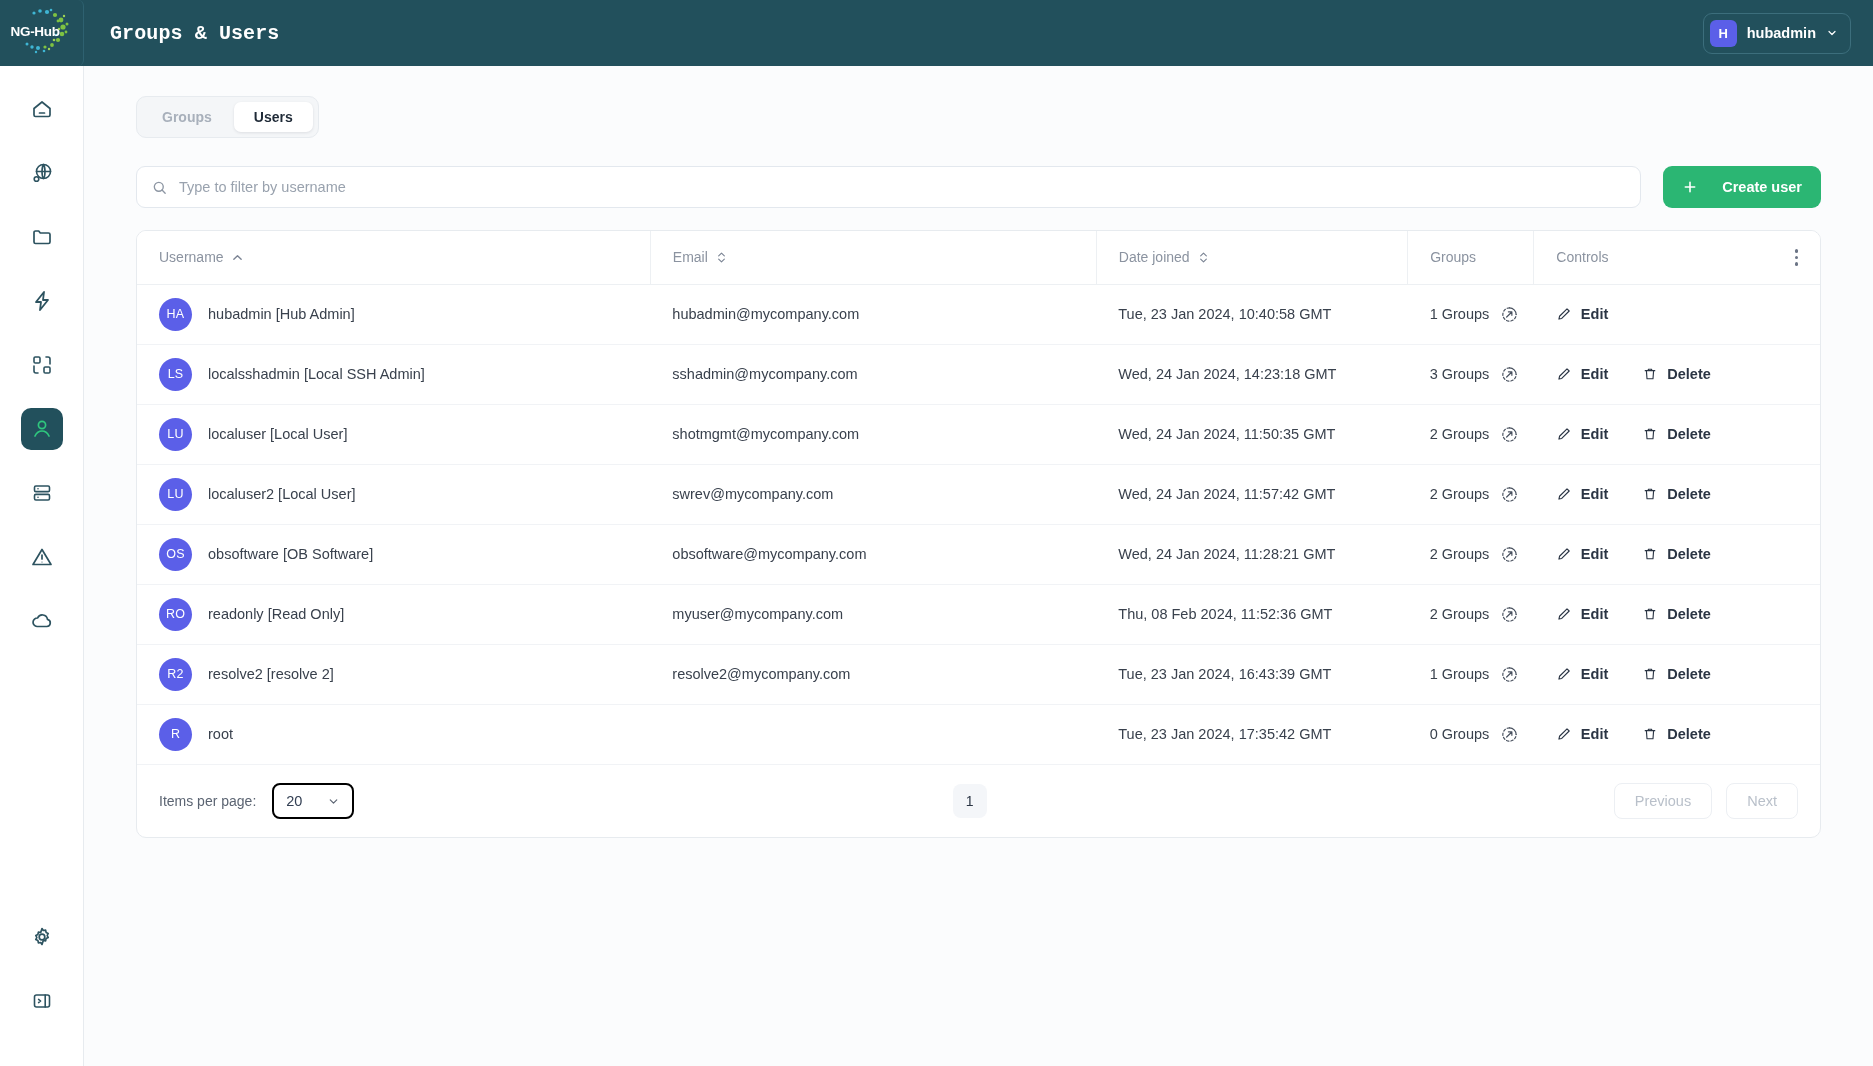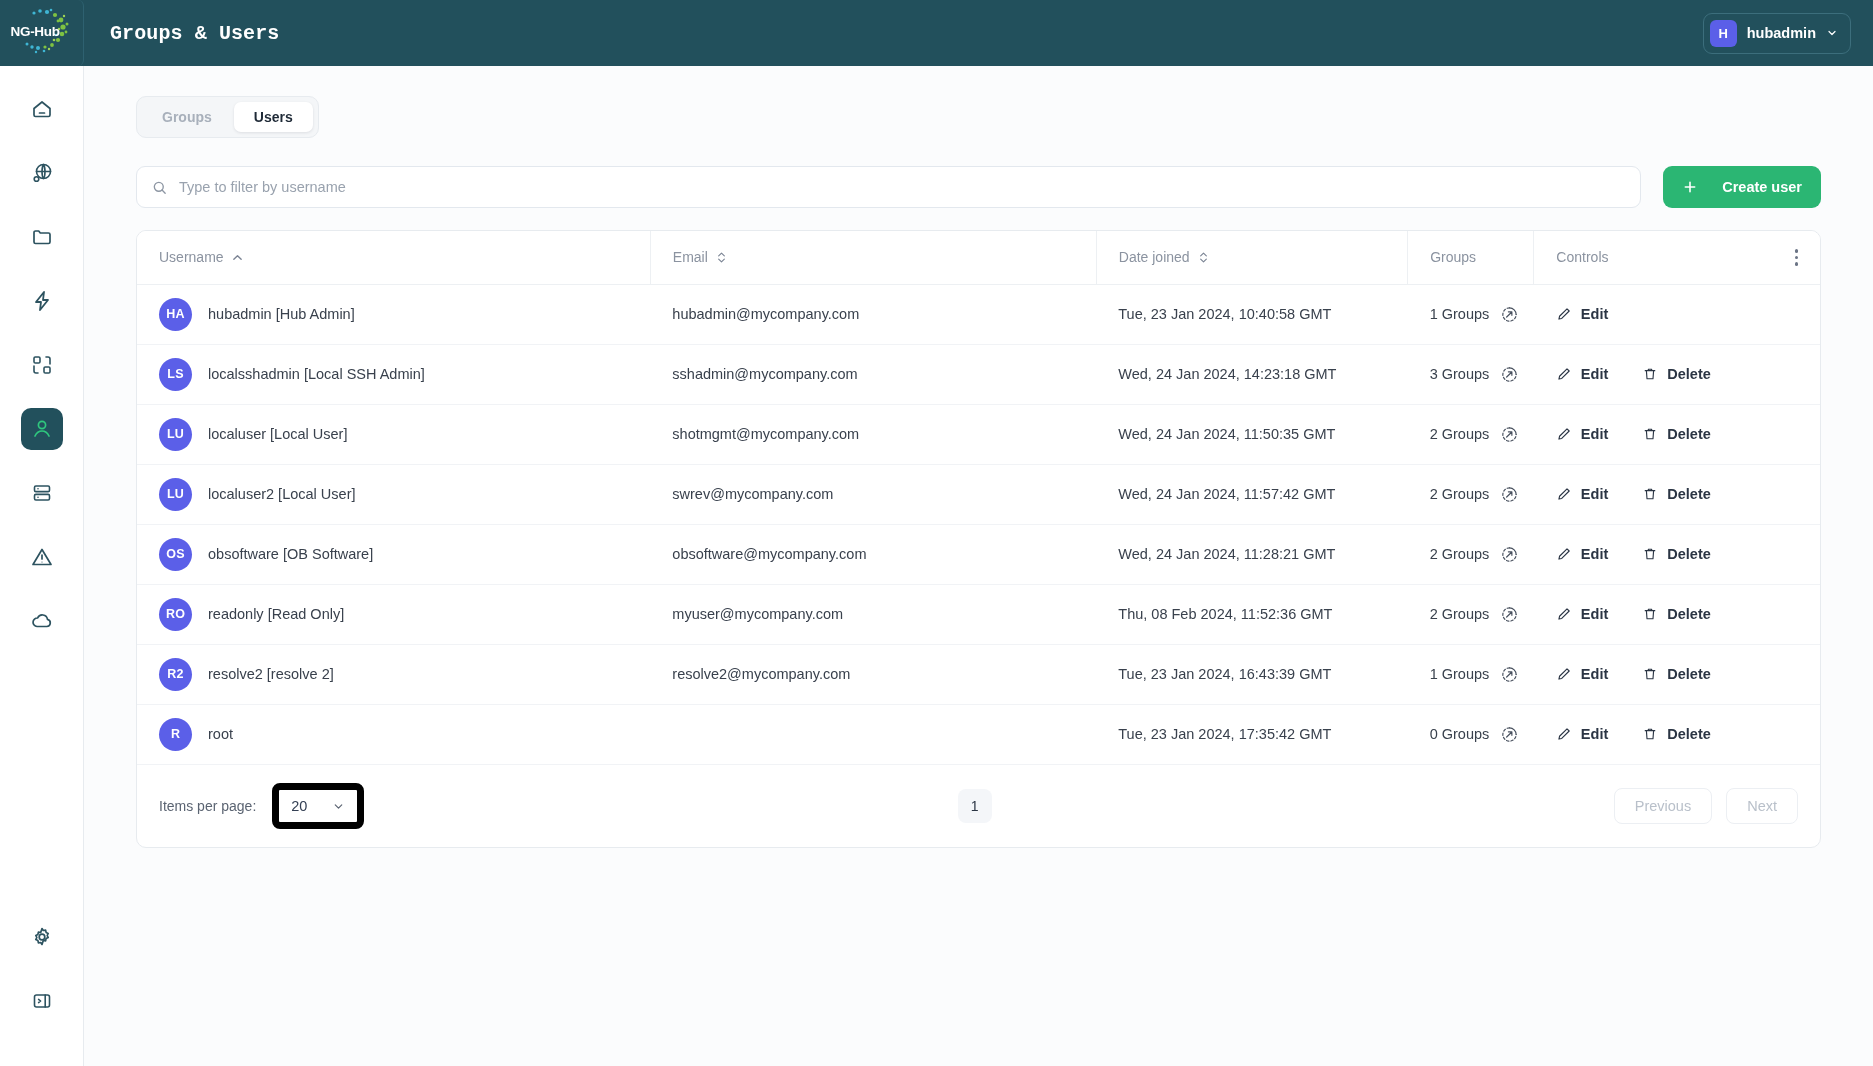--- a/index.html
+++ b/index.html
@@ -116,41 +116,41 @@
   tbody td {
     padding: 0; height: 60px; font-size: 14.5px; color: #39414d;
     border-bottom: 1px solid #f1f3f6; vertical-align: middle;
   }
   tbody tr:last-child td { border-bottom: none; }
   .cell-pad { padding-left: 22px; }
 
   .user-cell { display: flex; align-items: center; gap: 16px; }
   .avatar {
     width: 33px; height: 33px; border-radius: 50%; background: #5b5fe8; color: #fff;
-    font-size: 12.5px; font-weight: 700; display: flex; align-items: center;
+    font-size: 12.5px; font-weight: 400; display: flex; align-items: center;
     justify-content: center; flex: 0 0 auto; letter-spacing: .2px;
   }
   .groups-cell { display: flex; align-items: center; gap: 11px; color: #39414d; }
   .groups-cell svg { width: 19px; height: 19px; color: #47505e; }
   .ctrl-cell { display: flex; align-items: center; gap: 34px; }
   .ctrl-btn {
     display: flex; align-items: center; gap: 9px; background: none; border: none;
     cursor: pointer; font-family: inherit; font-size: 14.5px; font-weight: 600;
     color: #2b3544; padding: 0;
   }
   .ctrl-btn svg { width: 16px; height: 16px; }
 
   
   .tfoot {
     display: flex; align-items: center; padding: 18px 22px; gap: 16px;
     border-top: 1px solid #f1f3f6;
   }
   .ipp-label { font-size: 14px; color: #5b6472; }
   .ipp-select {
-    display: flex; align-items: center; gap: 25px; border: 7px solid #000000;
+    display: flex; align-items: center; gap: 25px; border: 2px solid #000000;
     border-radius: 8px; padding: 8px 12px; background: #fff; cursor: pointer;
     font-size: 14.5px; color: #344054;
   }
   .ipp-select svg { width: 13px; height: 13px; color: #5b6472; }
   .pages { flex: 1; display: flex; justify-content: center; }
   .page-btn {
     min-width: 34px; height: 34px; border-radius: 8px; background: #f4f6f9;
     display: flex; align-items: center; justify-content: center;
     font-size: 14px; color: #2b3544; cursor: pointer; border: none; font-family: inherit;
   }

